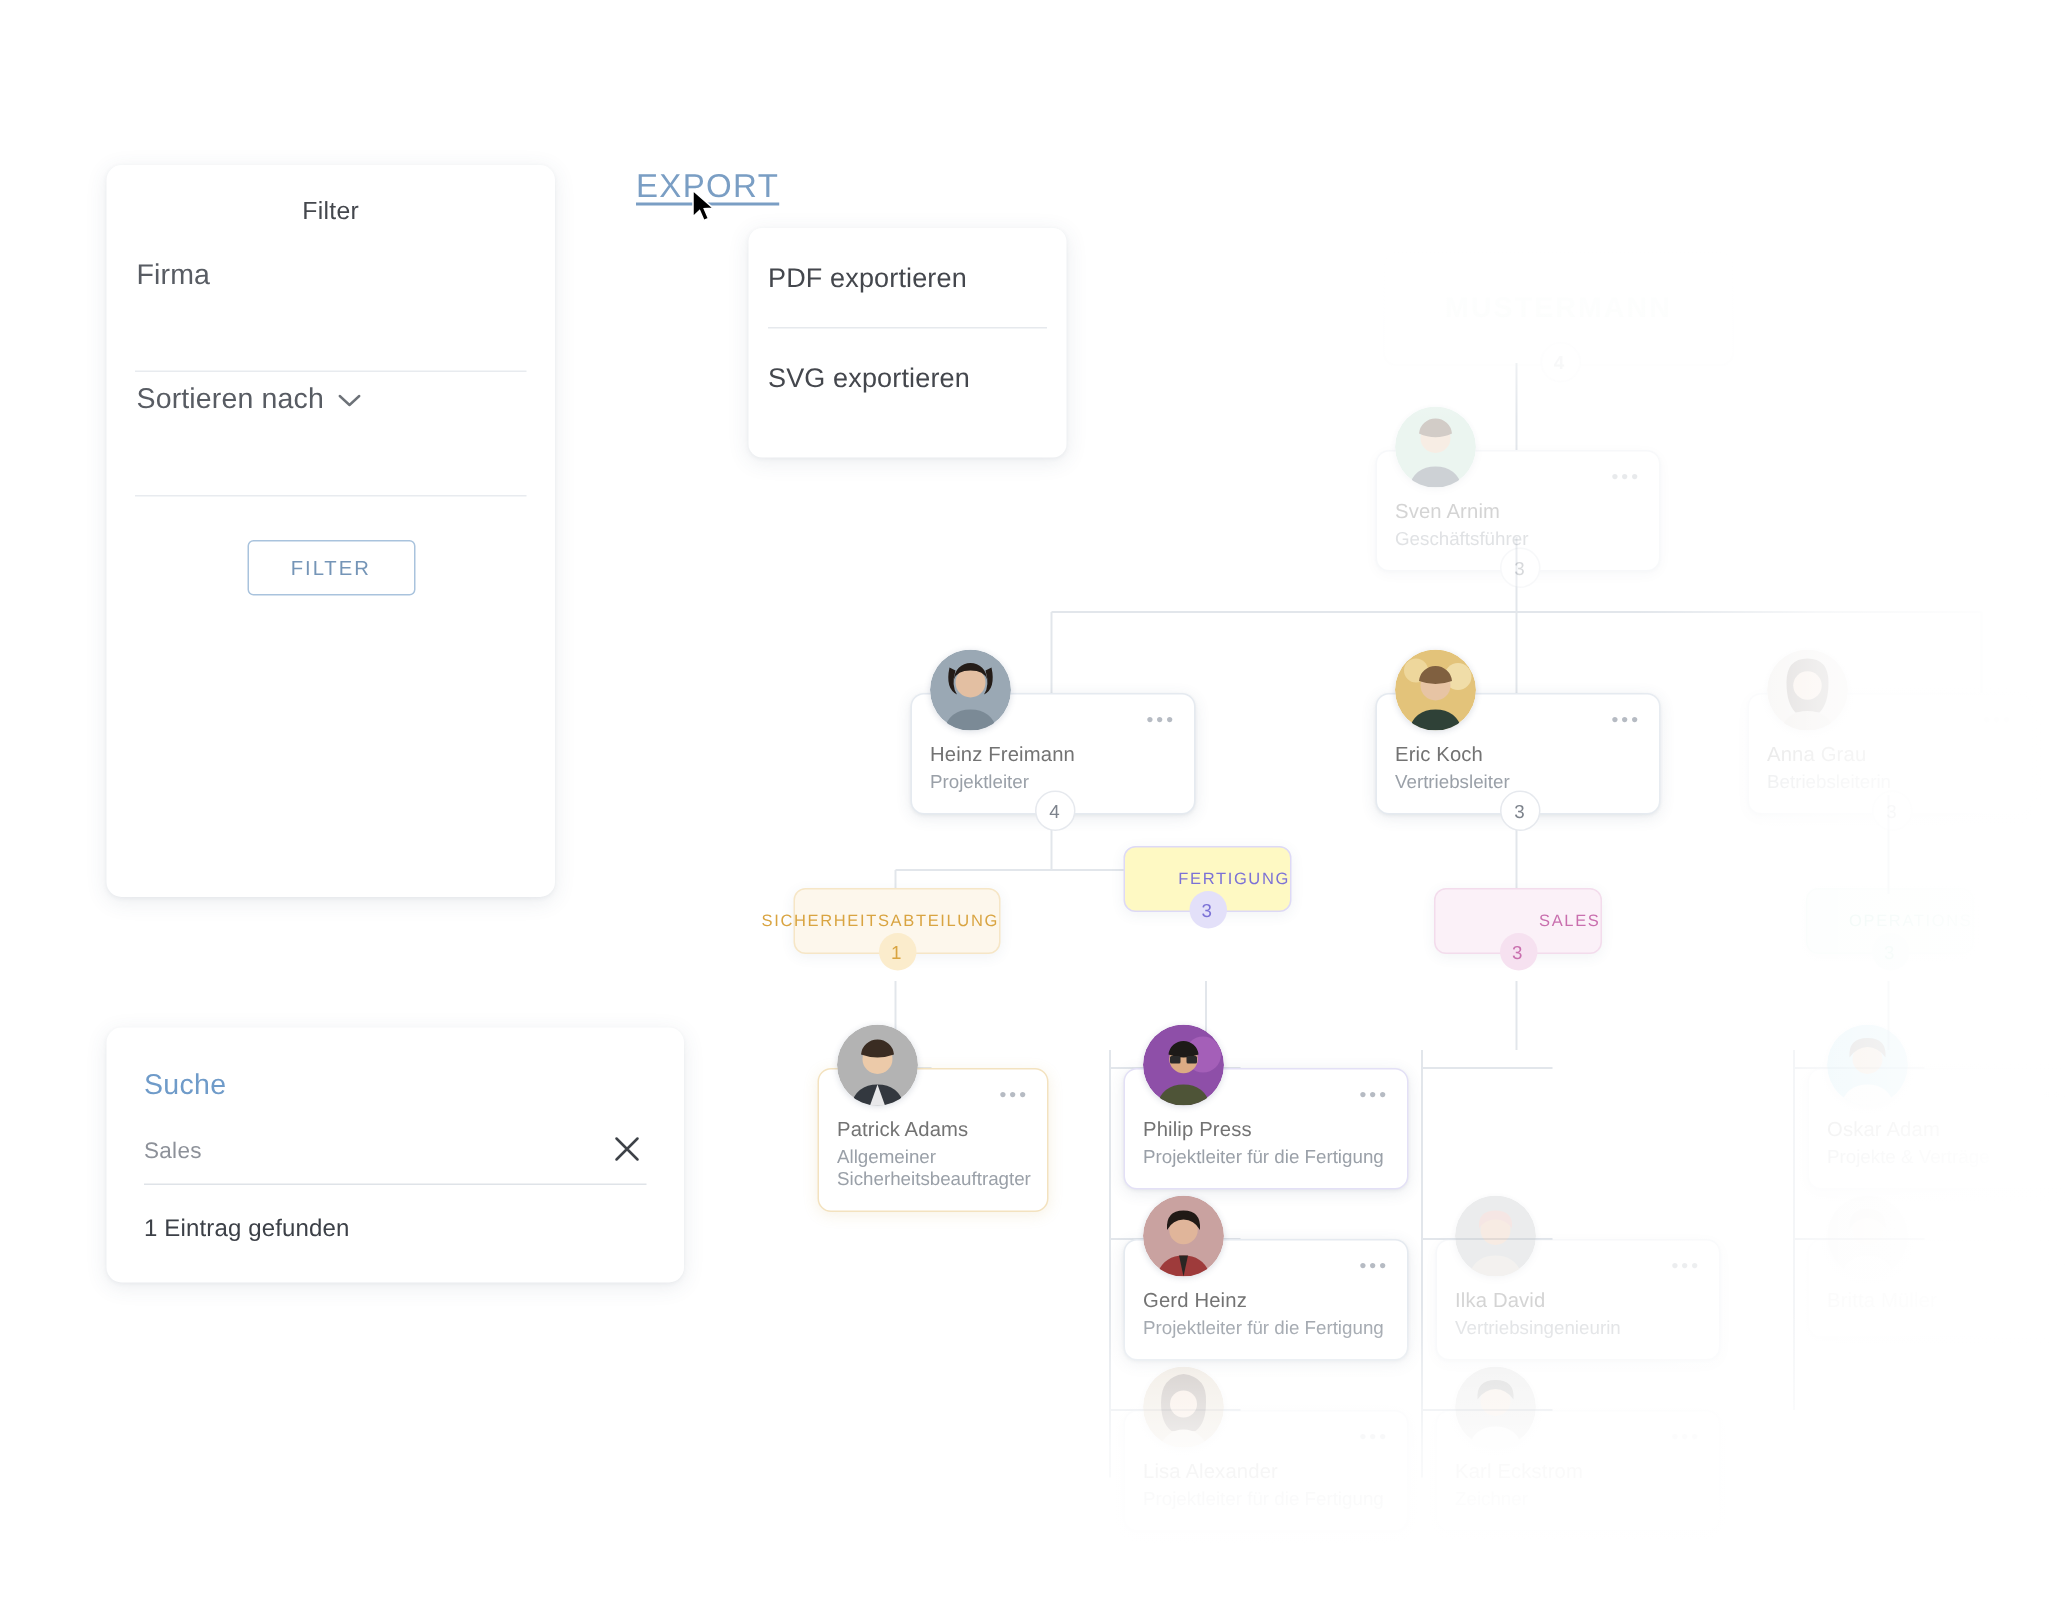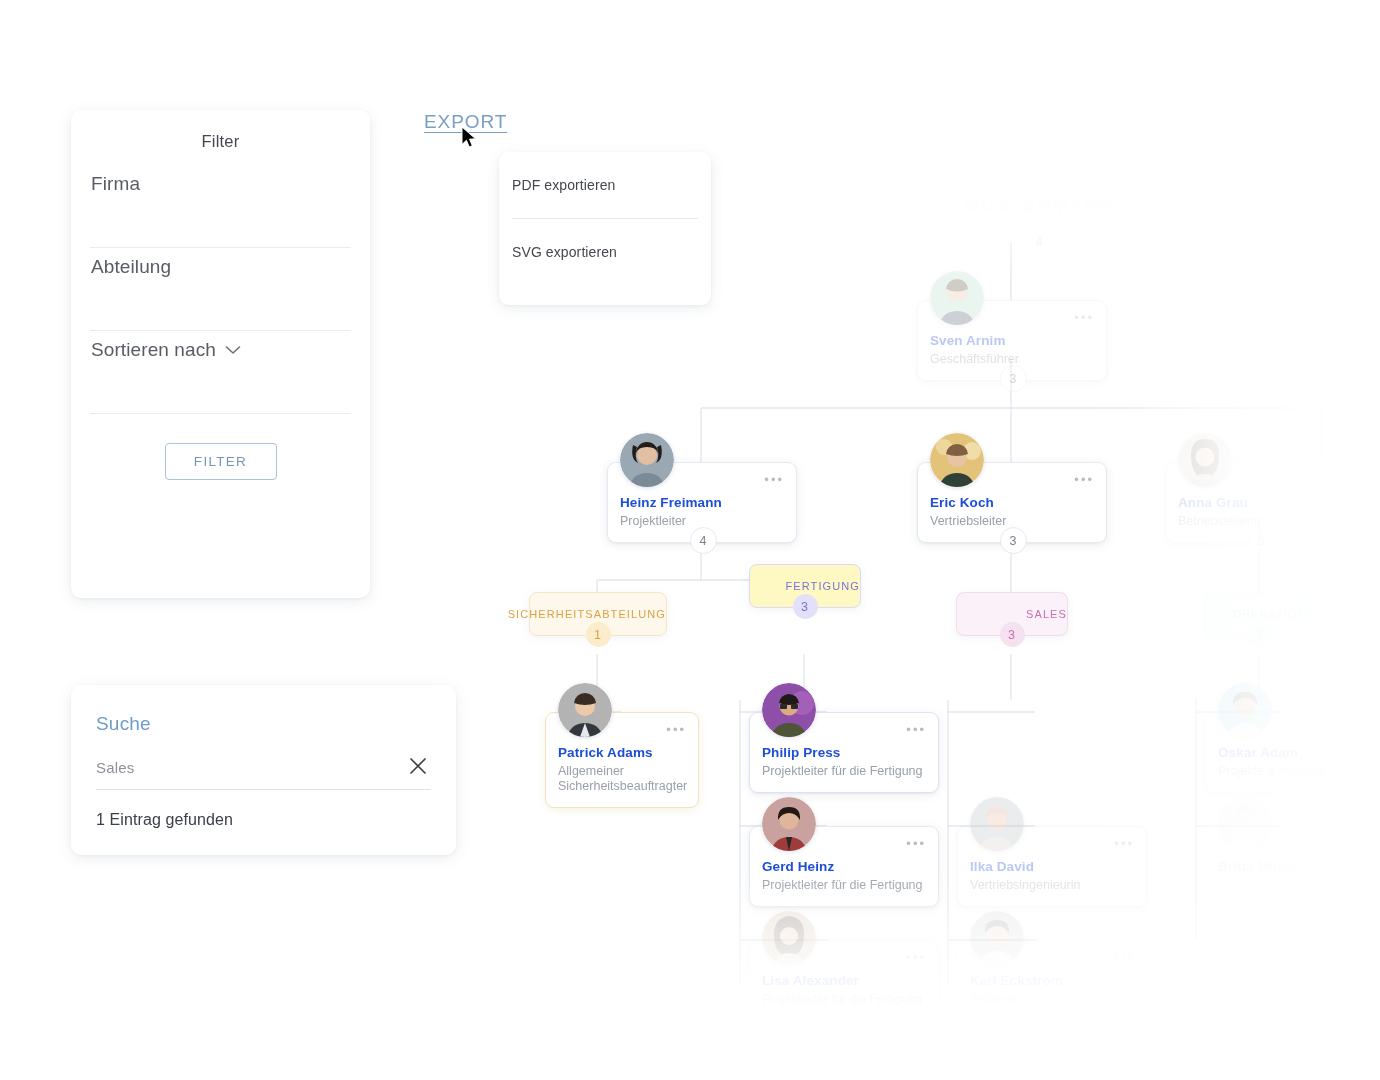--- a/index.html
+++ b/index.html
@@ -61,27 +61,27 @@
   .search-clear{
     position:absolute;right:2px;top:-4px;width:22px;height:22px;cursor:pointer;
   }
   .search-result{
     margin:21px 0 0 25px;font-size:16px;color:#3c4047;letter-spacing:.1px;
   }
 
   
   #export-link{
     position:absolute;left:424px;top:111px;
-    font-size:19px;color:#7a9ec4;letter-spacing:.9px;
+    font-size:22px;color:#7a9ec4;letter-spacing:.9px;
     text-decoration:underline;text-underline-offset:4px;cursor:pointer;
   }
   #export-menu{left:499px;top:152px;width:212px;height:153px;border-radius:9px;}
   .menu-item{
     height:66px;display:flex;align-items:center;padding-left:13px;
-    font-size:14px;color:#44474d;cursor:pointer;letter-spacing:.1px;
+    font-size:18px;color:#44474d;cursor:pointer;letter-spacing:.1px;
   }
   .menu-sep{height:1px;background:#e6e9ed;margin:0 13px;}
   #cursor{position:absolute;left:461px;top:126px;width:18px;height:24px;}
 
   
   #chart{position:absolute;left:0;top:0;width:1380px;height:1080px;}
   #links{position:absolute;left:0;top:0;}
   .pcard{
     position:absolute;width:188px;
     background:#fff;border-radius:9px;
@@ -91,21 +91,21 @@
   .pcard .avatar{
     position:absolute;left:12px;top:-30px;width:54px;height:54px;border-radius:50%;
     overflow:hidden;box-shadow:0 1px 4px rgba(60,80,110,.18);
   }
   .pcard .avatar svg{display:block;width:54px;height:54px;}
   .pcard .dots{
     position:absolute;right:12px;top:13px;
     letter-spacing:2px;color:#b6bbc3;font-size:13px;line-height:8px;cursor:pointer;
   }
   .pcard .body{padding:32px 12px 13px 12px;}
-  .pcard .nm{font-size:13.5px;font-weight:bold;color:#1d4ed8;letter-spacing:.1px;}
+  .pcard .nm{font-size:13.5px;font-weight:normal;color:#737373;letter-spacing:.1px;}
   .pcard .rl{font-size:12.5px;color:#9aa0a8;margin-top:4px;line-height:15px;}
   .badge{
     position:absolute;width:25px;height:25px;border-radius:50%;
     background:#fff;border:1px solid #e6e9ee;
     display:flex;align-items:center;justify-content:center;
     font-size:12.5px;color:#7d838c;
   }
 
   
   .dept{
@@ -431,23 +431,20 @@
     <div id="fade-top"></div>
     <div id="fade-right"></div>
     <div id="fade-bottom"></div>
   </div>
 
   <div id="filter-panel" class="panel">
     <div class="filter-title">Filter</div>
     <div class="filter-rows">
       <div class="filter-row">
         <span class="lbl">Firma</span>
-      </div>
-      <div class="filter-row">
-        <span class="lbl">Abteilung</span>
       </div>
       <div class="filter-row sort">
         <span class="lbl">
           <span>Sortieren nach</span>
           <span class="chev">
             <svg width="16" height="10" viewBox="0 0 16 10">
                 <path d="M1.5 2 L8 8 L14.5 2" fill="none" stroke="#6d7278" stroke-width="1.6" stroke-linecap="round" stroke-linejoin="round"></path>
               </svg>
           </span>
         </span>

